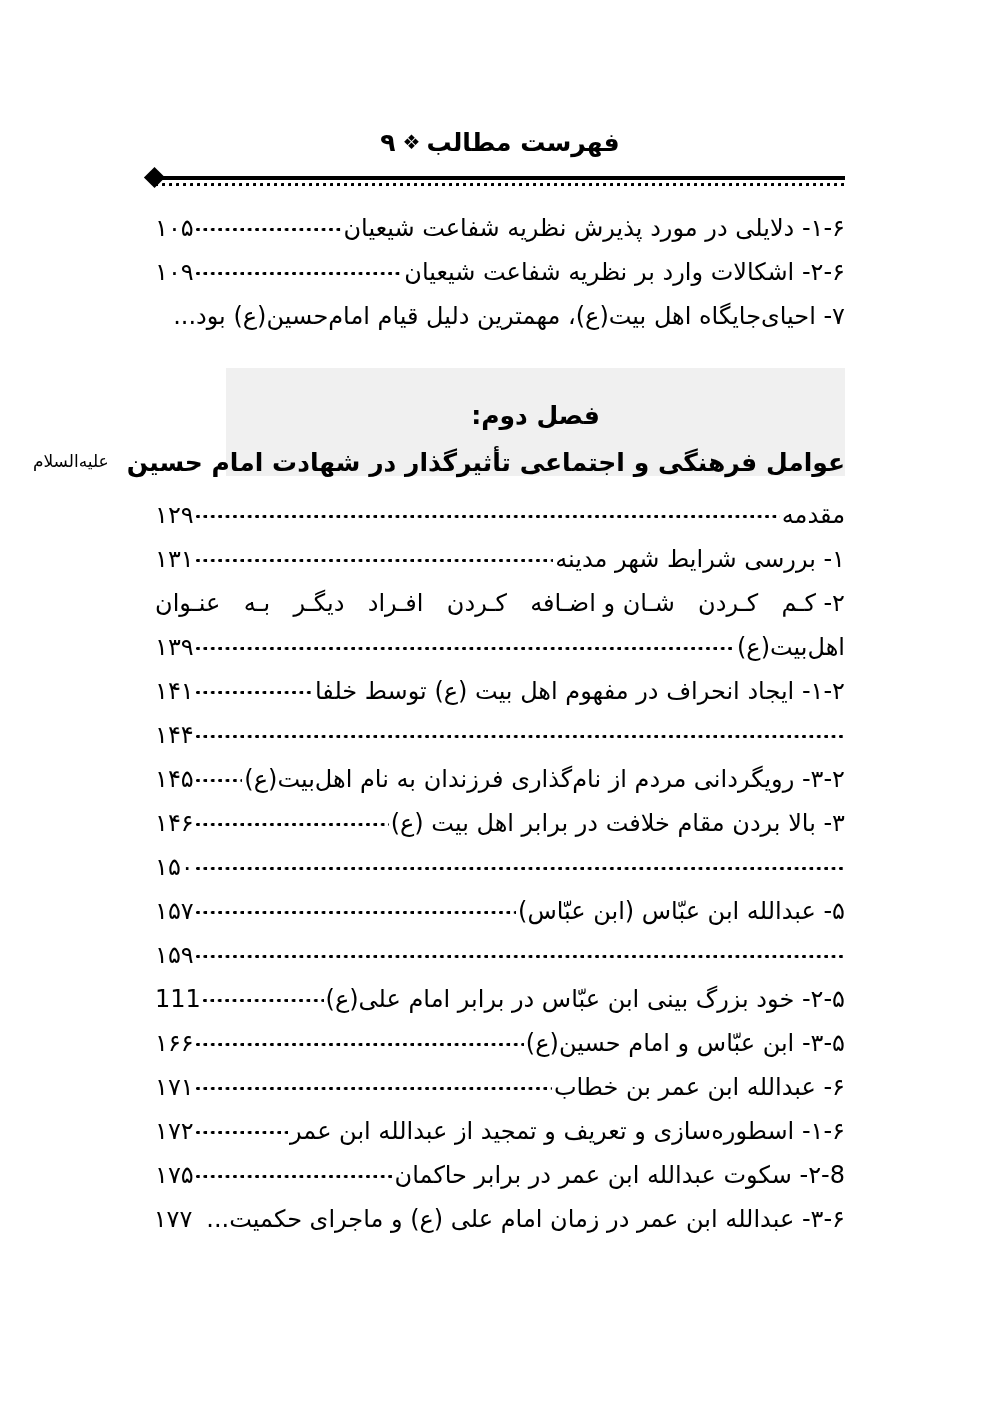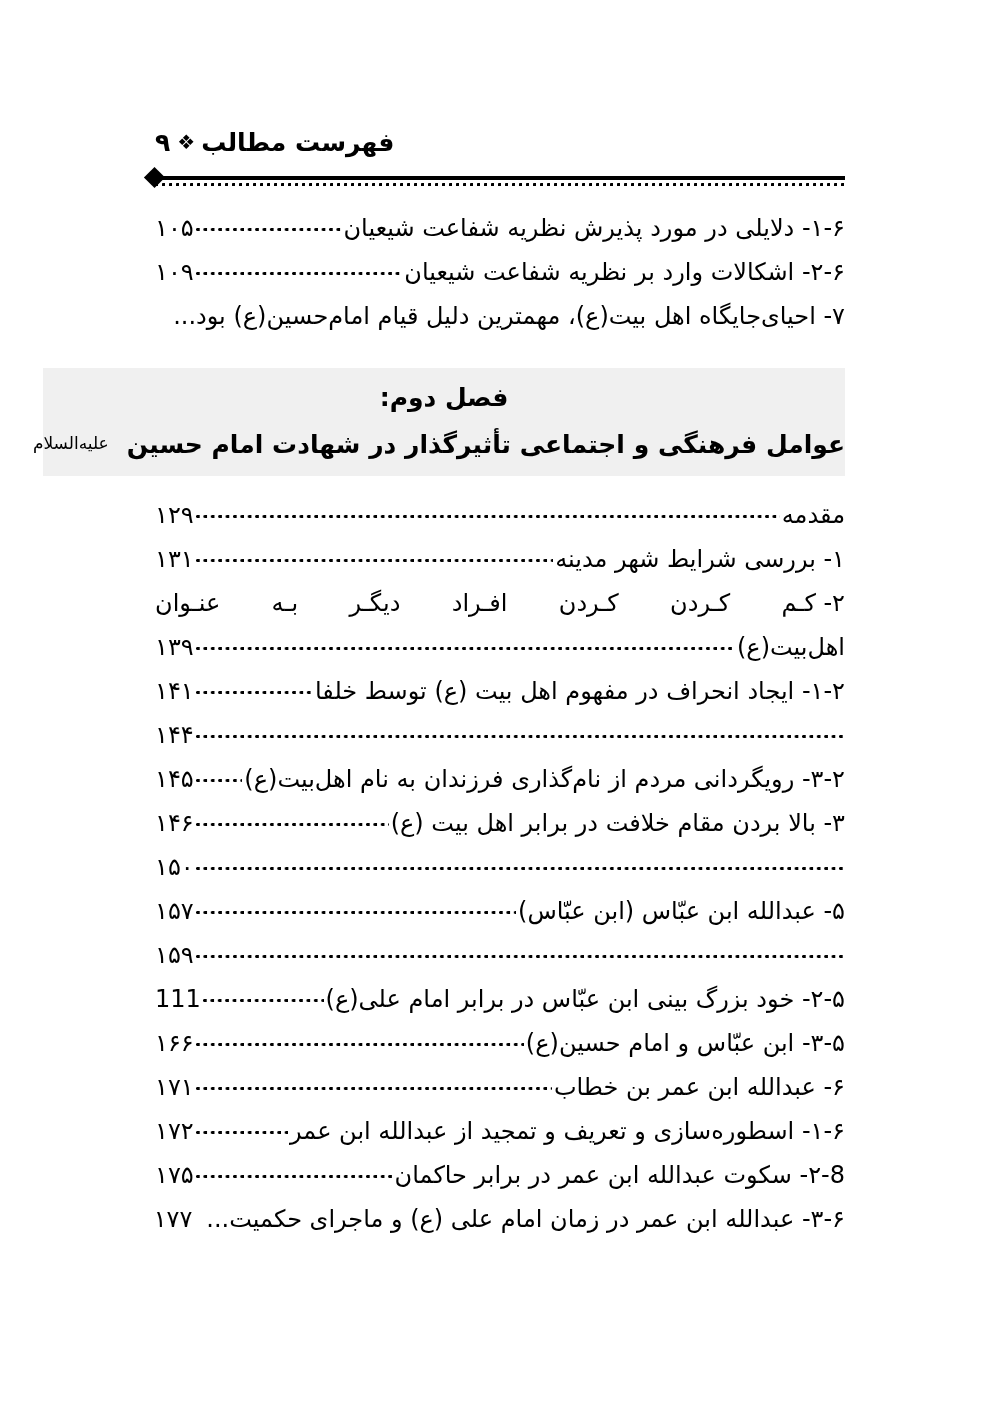--- a/index.html
+++ b/index.html
@@ -26,21 +26,21 @@
     box-sizing: border-box;
   }
 
   
   .header {
     position: absolute;
     right: 155px;
     top: 128px;
     width: 690px;
     direction: rtl;
-    text-align: left;
+    text-align: center;
   }
   .header-line {
     font-size: 25px;
     font-weight: 700;
     letter-spacing: 0;
     white-space: nowrap;
     line-height: 1.2;
   }
   .header-ornament {
     display: inline-block;
@@ -159,27 +159,27 @@
   }
   .entry-wrap .wrap-line1 > span {
     display: inline-block;
   }
 
   
   .chapter-box {
     position: absolute;
     right: 155px;
     top: 368px;
-    width: 802px;
+    width: 619px;
     height: 108px;
     background: #f0f0f0;
     direction: rtl;
     text-align: center;
     box-sizing: border-box;
-    padding-top: 8px;
+    padding-top: 26px;
   }
   .chapter-kicker {
     font-size: 25px;
     font-weight: 700;
     line-height: 44px;
   }
   .chapter-title {
     font-size: 25px;
     font-weight: 700;
     line-height: 46px;
@@ -262,20 +262,21 @@
         <div class="entry-row">
           <span class="entry-label">۱- بررسی شرایط شهر مدینه</span>
           <span class="entry-leader"></span>
           <span class="entry-page">۱۳۱</span>
         </div>
       </div>
       <div class="toc-entry entry-wrap">
         <div class="wrap-line1">
           <span>۲- کـم</span>
           <span>کـردن</span>
+          <span>شـان و اضـافه</span>
           <span>کـردن</span>
           <span>افـراد</span>
           <span>دیگـر</span>
           <span>بـه</span>
           <span>عنـوان</span>
         </div>
         <div class="entry-row">
           <span class="entry-label">اهل‌بیت(ع)</span>
           <span class="entry-leader"></span>
           <span class="entry-page">۱۳۹</span>

